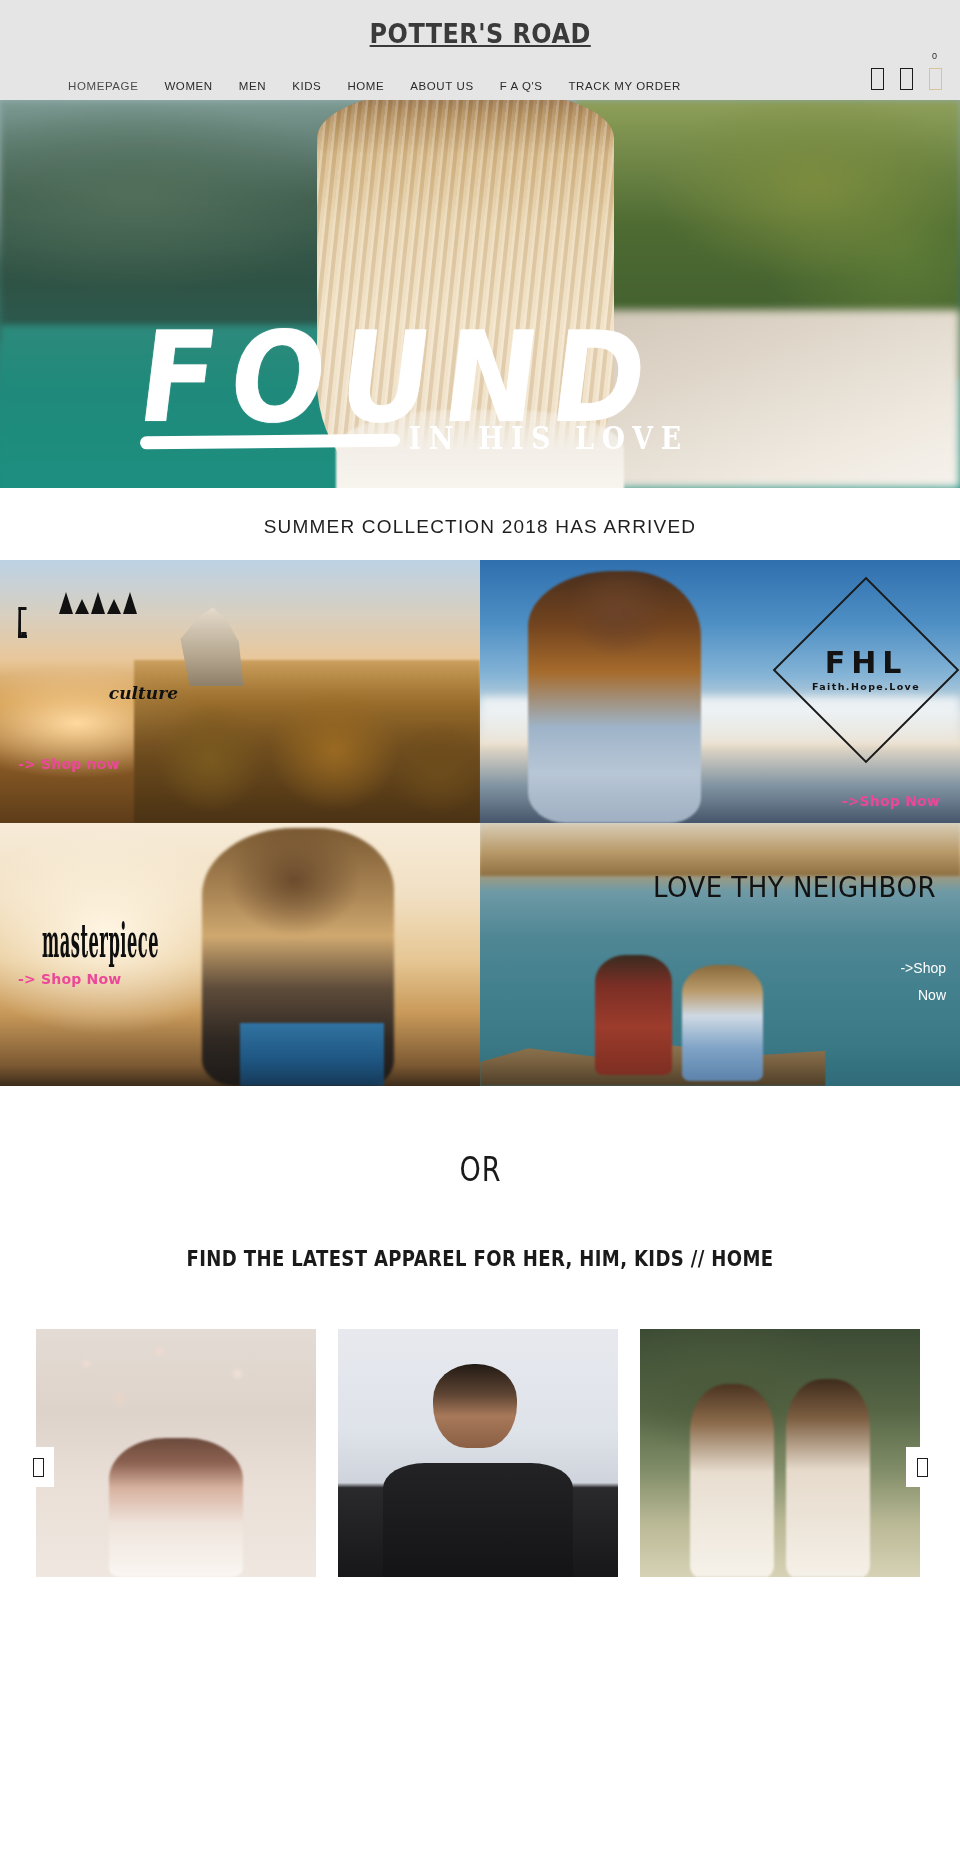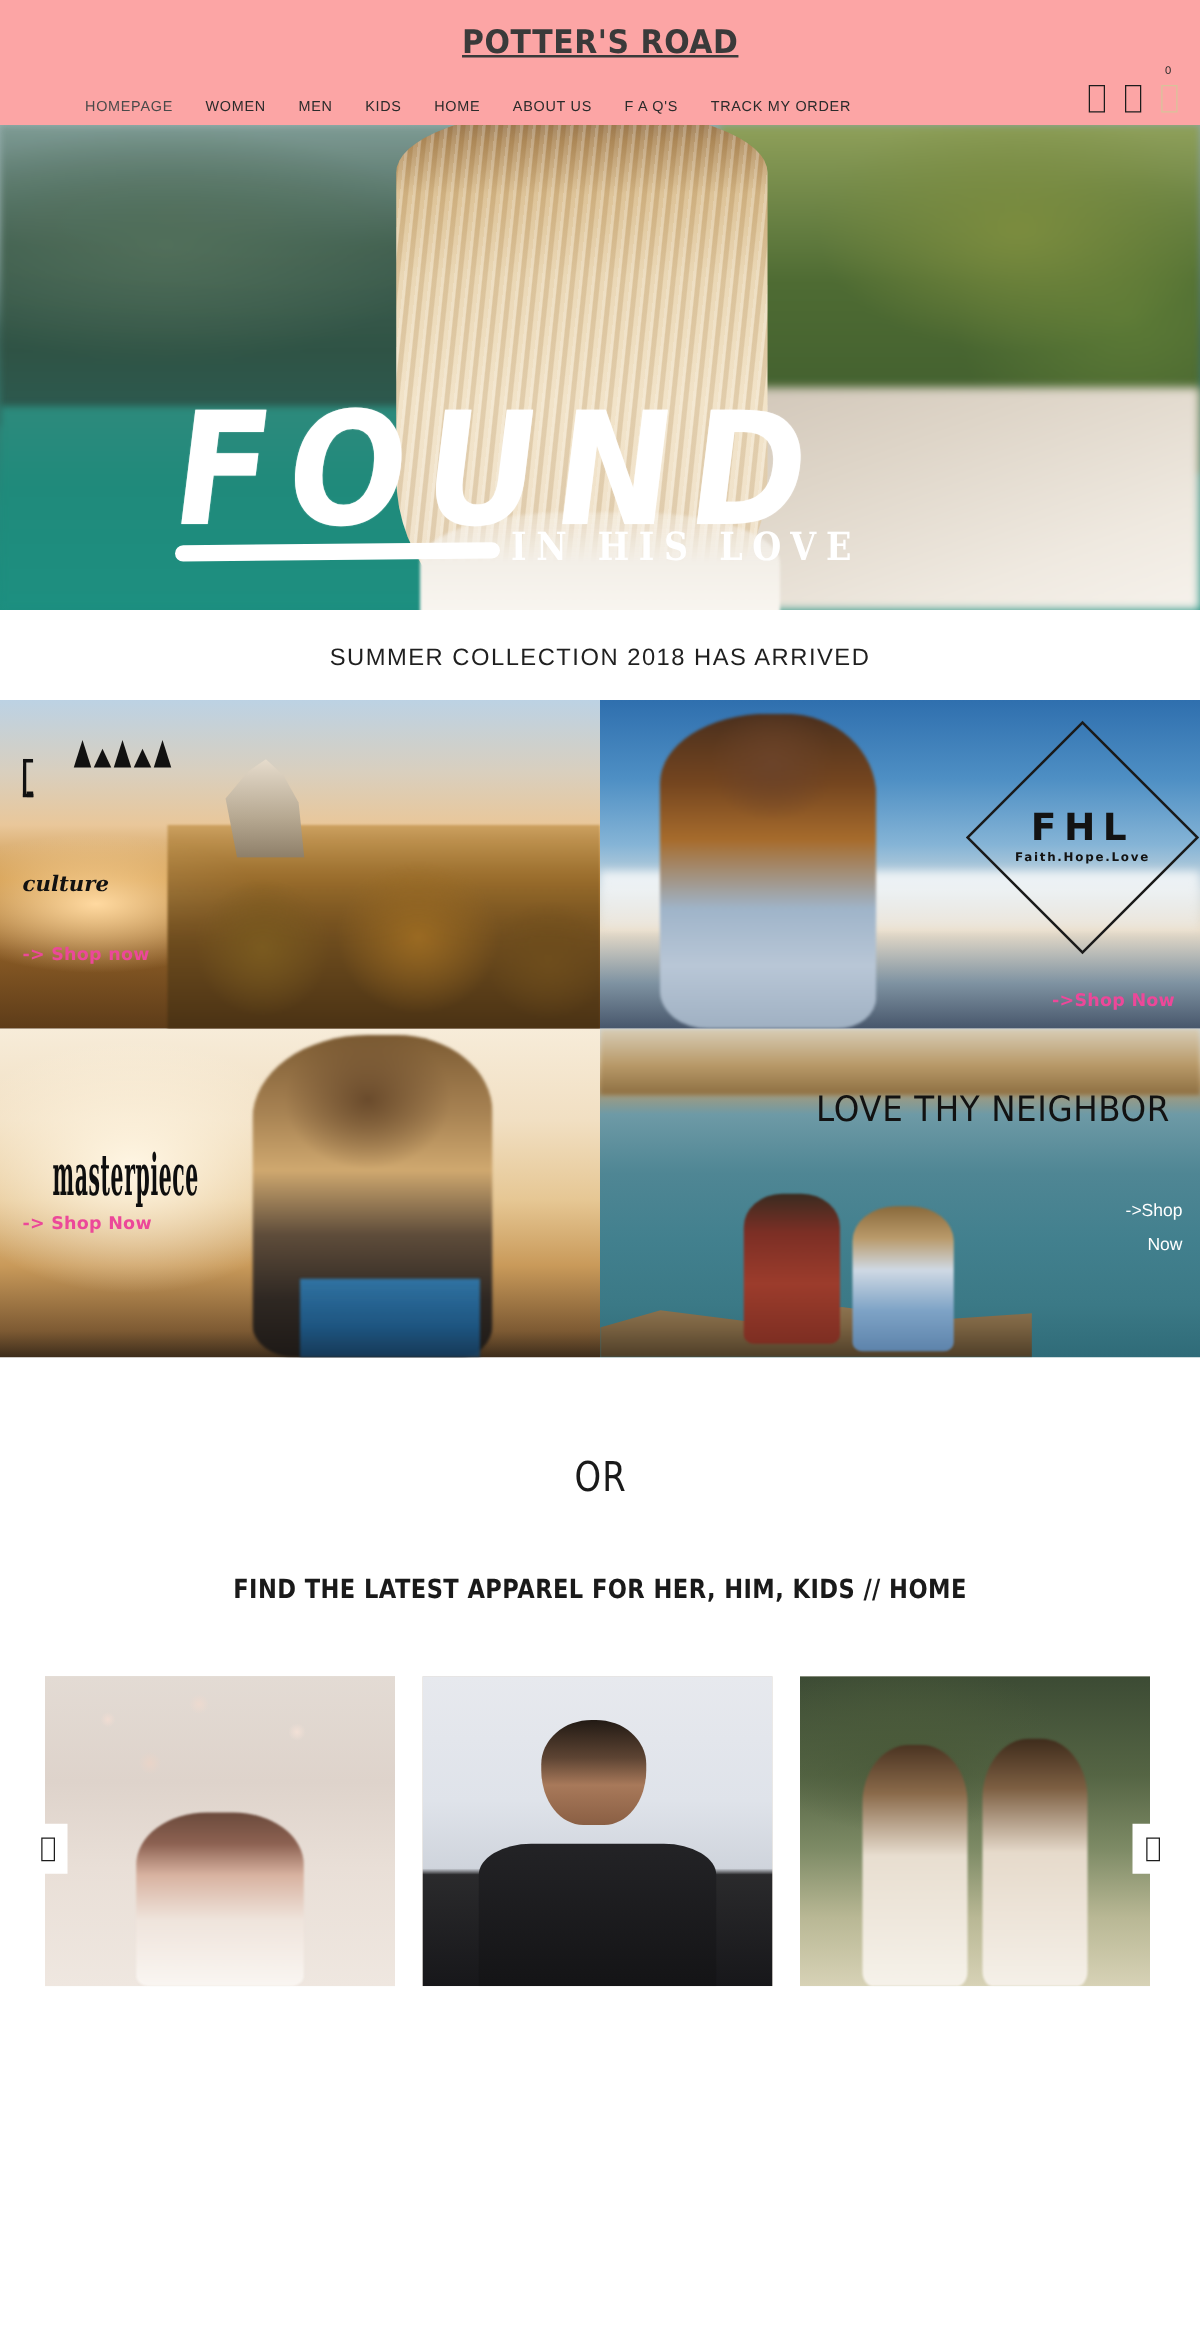--- a/index.html
+++ b/index.html
@@ -9,21 +9,21 @@
     background: #ffffff;
     font-family: "Liberation Sans", sans-serif;
     color: #222222;
     overflow-x: hidden;
   }
   .page { width: 960px; position: relative; }
 
   
   .site-header {
     width: 960px;
-    background: #fca5a5;
+    background: #e5e5e5;
     padding-top: 10px;
   }
   .brand-row {
     height: 48px;
     display: flex;
     align-items: center;
     justify-content: center;
   }
   .brand-title {
     font-family: "DejaVu Sans", sans-serif;
@@ -283,27 +283,27 @@
     font-weight: 700;
     font-size: 29px;
     letter-spacing: 0px;
     color: #111;
     transform: scaleY(1.15);
     display: block;
     line-height: 1;
   }
   .kingdom-script {
     display: block;
-    text-align: left;
+    text-align: right;
     font-family: "DejaVu Serif", serif;
     font-style: italic;
     font-weight: 700;
     font-size: 17px;
     color: #111;
-    margin-top: 19px;
+    margin-top: 4px;
   }
   .shop-dark {
     position: absolute;
     font-family: "DejaVu Sans", sans-serif;
     font-weight: 700;
     font-size: 14px;
     color: #ec4899;
     letter-spacing: .2px;
     white-space: nowrap;
   }
@@ -444,21 +444,20 @@
     font-size: 14px;
     color: #ffffff;
     line-height: 1.9;
     word-spacing: 70px;
   }
 
   
   .or-block {
     text-align: center;
     padding: 64px 0 0;
-    margin-top: 12px;
   }
   .or-word {
     font-family: "DejaVu Sans", sans-serif;
     font-size: 33px;
     color: #1a1a1a;
     letter-spacing: 1px;
     transform: scaleX(0.82);
     display: inline-block;
   }
   .find-line {

